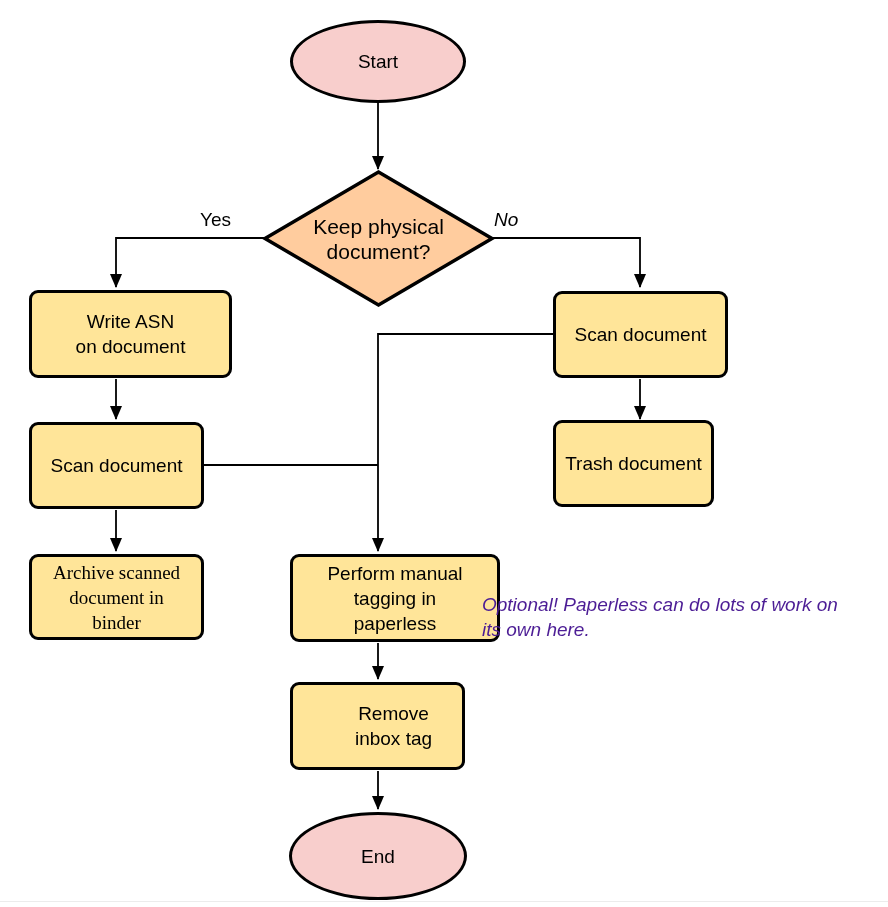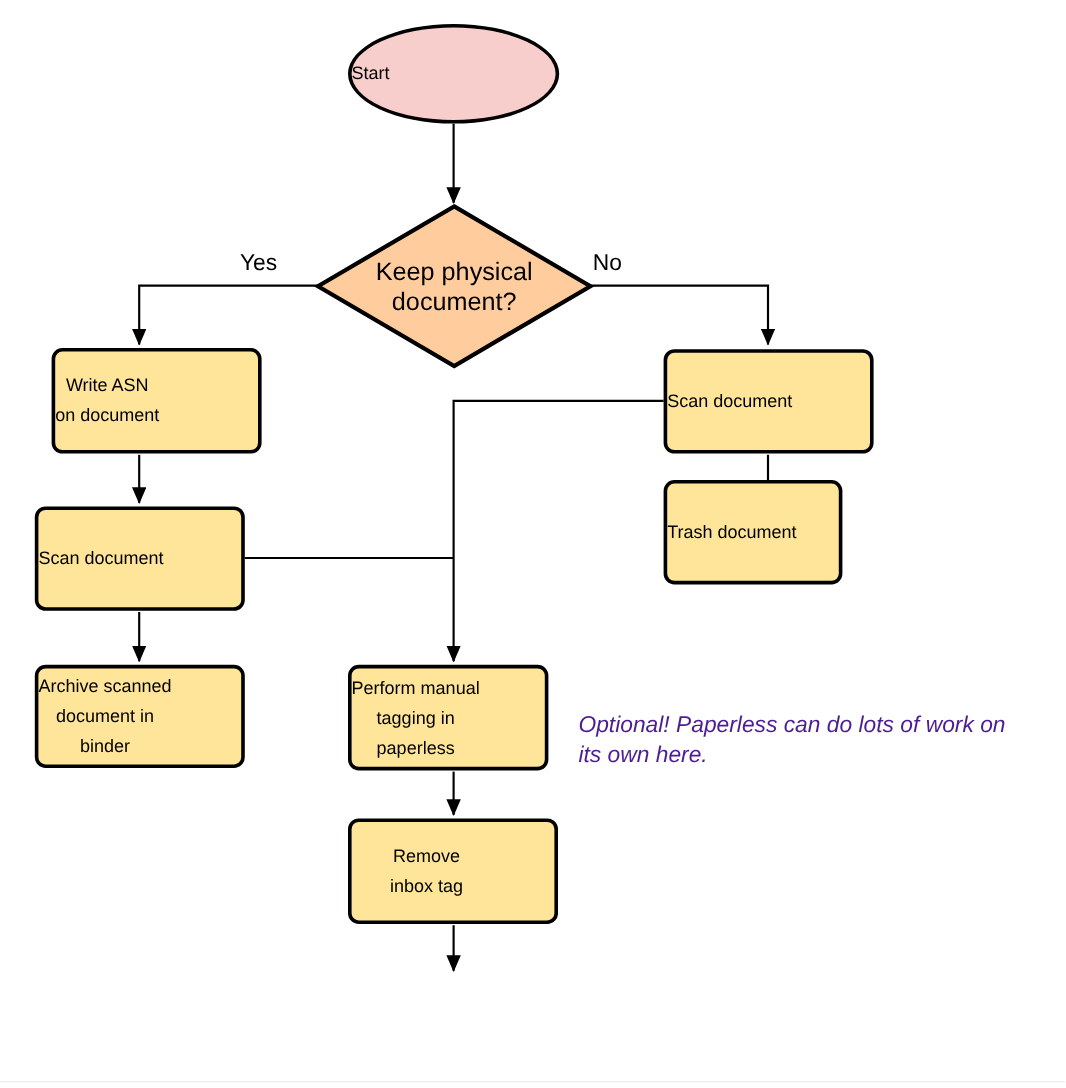--- a/index.html
+++ b/index.html
@@ -20,22 +20,23 @@
   }
   .edge {
     fill: none;
     stroke: #000000;
     stroke-width: 1.8;
   }
   .node {
     position: absolute;
     display: flex;
     align-items: center;
+    justify-content: center;
     text-align: center;
-    font-size: 15px;
+    font-size: 19px;
     line-height: 25px;
     white-space: pre-line;
   }
   .process {
     background: #ffe599;
     border: 3px solid #000;
     border-radius: 9px;
   }
   .terminator {
     background: #f8cecc;
@@ -103,55 +104,58 @@
     <span>Start</span>
   </div>
 
   <div class="decision-label" style="left:275px; top:180px; width:207px; height:117px;">
     <span>Keep physical
 document?</span>
   </div>
 
   <div class="edge-label" style="left:200px; top:209px; width:56px;">Yes</div>
 
-  <div class="edge-label" style="left:494px; top:209px; width:56px;">No</div>
+  <div class="edge-label" style="left:494px; top:209px; width:56px;font-style:italic;">No</div>
 
-  <div class="node process" style="left:29px; top:290px; width:175px; height:88px;margin-left:14px;">
+  <div class="node process" style="left:29px; top:290px; width:203px; height:88px;">
     <span>Write ASN
 on document</span>
   </div>
 
   <div class="node process" style="left:29px; top:422px; width:175px; height:87px;">
     <span>Scan document</span>
   </div>
 
-  <div class="node process" style="left:29px; top:554px; width:175px; height:86px;">
+  <div class="node process" style="left:29px; top:554px; width:175px; height:86px;font-family:Liberation Serif, serif;">
     <span>Archive scanned
 document in
 binder</span>
   </div>
 
   <div class="node process" style="left:553px; top:291px; width:175px; height:87px;">
     <span>Scan document</span>
   </div>
 
-  <div class="node process" style="left:553px; top:400px; width:149px; height:87px;">
+  <div class="node process" style="left:553px; top:420px; width:161px; height:87px;">
     <span>Trash document</span>
   </div>
 
-  <div class="node process" style="left:290px; top:554px; width:167px; height:88px;">
+  <div class="node process" style="left:290px; top:554px; width:210px; height:88px;">
     <span>Perform manual
 tagging in
 paperless</span>
   </div>
 
   <div class="note" style="left:482px; top:592px; width:406px;">Optional! Paperless can do lots of work on
 its own here.</div>
 
   <div class="node process" style="left:290px; top:682px; width:175px; height:88px;padding-left:32px;">
     <span>Remove
 inbox tag</span>
   </div>
 
+  <div class="node terminator" style="left:289px; top:812px; width:178px; height:88px;">
+    <span>End</span>
+  </div>
 
   <div class="bottom-divider"></div>
 
 </div>
 
 </body></html>

